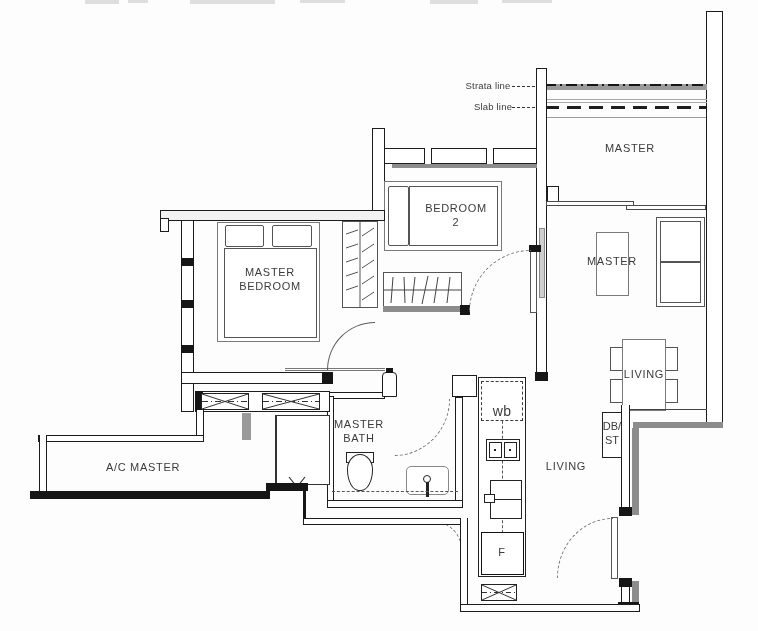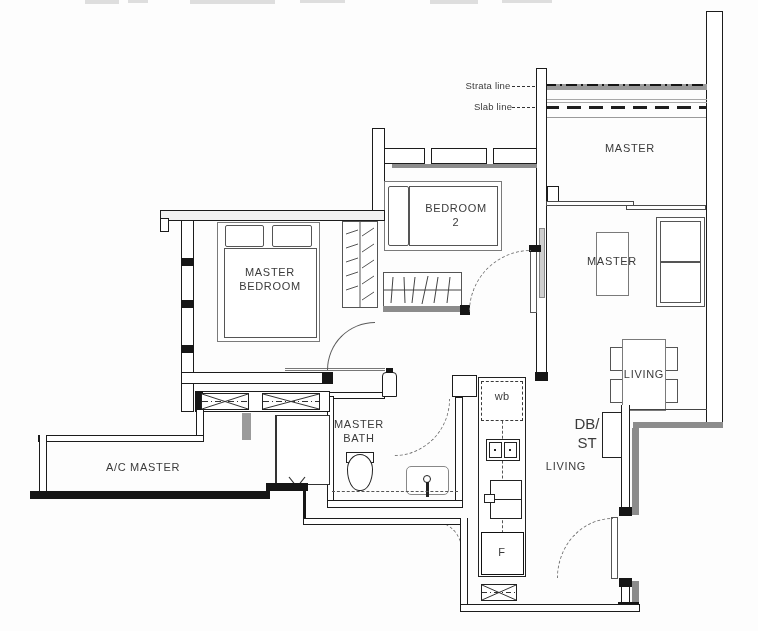--- a/index.html
+++ b/index.html
@@ -149,32 +149,32 @@
   <div class="wh" style="left:621px;top:405px;width:9px;height:111px;border-width:0 1.2px;"></div>
   <div class="wh" style="left:621px;top:580px;width:9px;height:28px;border-width:0 1.2px;"></div>
   <div class="wf" style="left:619px;top:507px;width:13px;height:9px;"></div>
   <div class="wf" style="left:619px;top:578px;width:13px;height:9px;"></div>
 
   <div class="furn2" style="left:611px;top:517px;width:7px;height:62px;"></div>
   <div class="arc dashed tl" style="left:557px;top:518px;width:56px;height:60px;border-top-style:dashed;border-left-style:dashed;"></div>
   <div class="wf" style="left:618px;top:602px;width:21px;height:10px;"></div>
 
   <div class="thin" style="left:602px;top:412px;width:20px;height:46px;border-color:#222;"></div>
-  <div class="label" style="left:587px;top:434px;font-size:15px;letter-spacing:0;">DB/
+  <div class="label" style="left:612px;top:434px;font-size:11px;letter-spacing:0;">DB/
 ST</div>
 
   <div class="label" style="left:566px;top:467px;">LIVING</div>
 
   <div class="wh" style="left:452px;top:375px;width:25px;height:22px;"></div>
 
   <div class="thin" style="left:478px;top:377px;width:48px;height:200px;border-color:#222;"></div>
   <div class="abs" style="left:502px;top:381px;width:0;height:192px;border-left:1px dashed #555;"></div>
 
   <div class="abs" style="left:481px;top:381px;width:42px;height:40px;border:1.2px dashed #3a3a3a;box-sizing:border-box;background:#fff;"></div>
-  <div class="label" style="left:502px;top:397px;font-size:11px;letter-spacing:.3px;">wb</div>
+  <div class="label" style="left:502px;top:412px;font-size:14px;letter-spacing:.3px;">wb</div>
 
   <div class="thin" style="left:486px;top:439px;width:34px;height:22px;border-color:#222;"></div>
   <div class="thin" style="left:489px;top:442px;width:13px;height:16px;border-color:#222;"></div>
   <div class="thin" style="left:504px;top:442px;width:13px;height:16px;border-color:#222;"></div>
   <div class="abs" style="left:494px;top:449px;width:2px;height:2px;background:#222;"></div>
   <div class="abs" style="left:509px;top:449px;width:2px;height:2px;background:#222;"></div>
 
   <div class="thin" style="left:490px;top:480px;width:32px;height:39px;border-color:#222;"></div>
   <div class="abs" style="left:491px;top:499px;width:30px;height:1px;background:#222;"></div>
   <div class="thin" style="left:484px;top:494px;width:11px;height:9px;border-color:#222;"></div>

